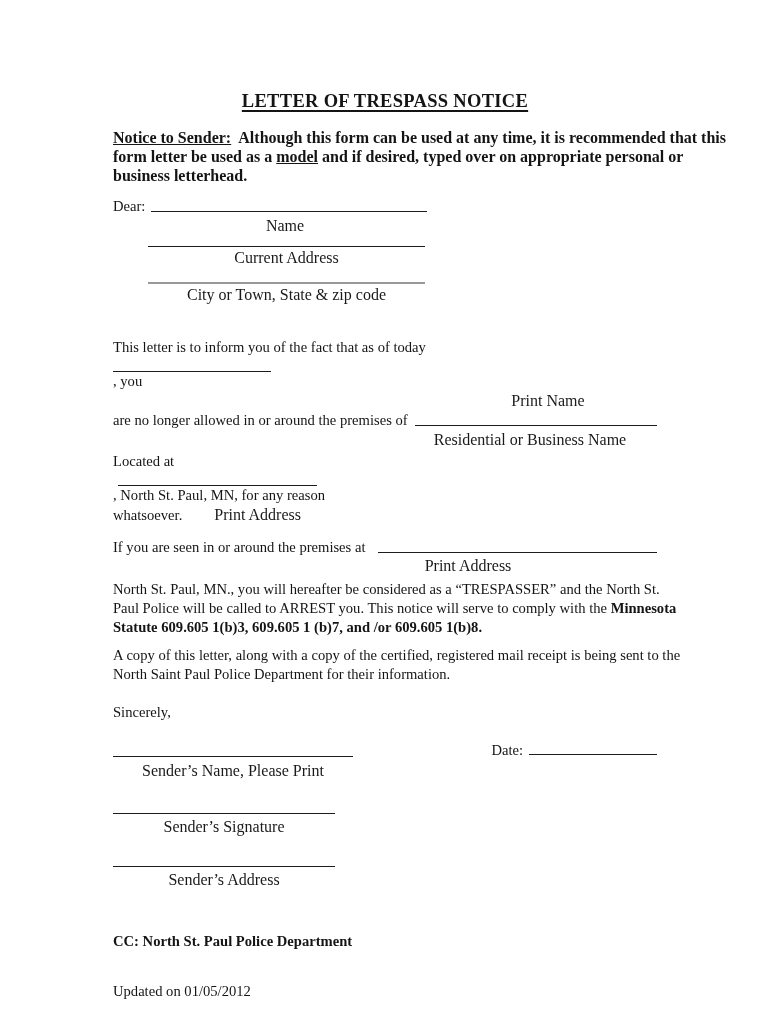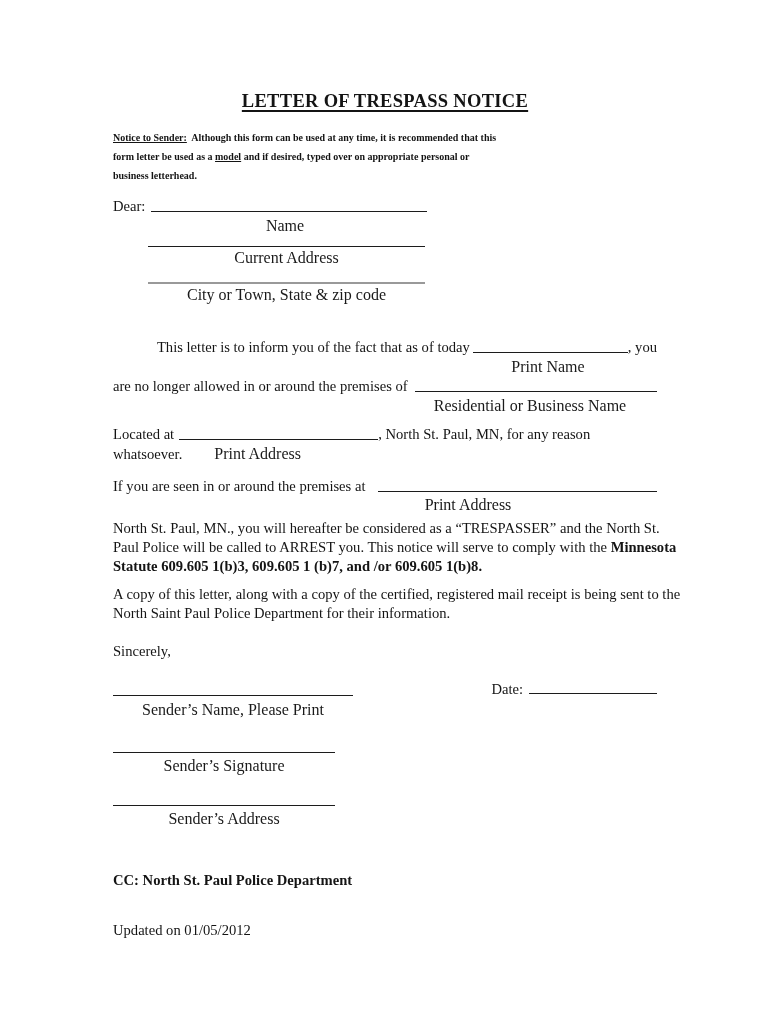--- a/index.html
+++ b/index.html
@@ -19,21 +19,21 @@
     margin: 0; padding-top: 91px;
     text-align: center;
     font-size: 18.5px; font-weight: bold;
     letter-spacing: 0.3px;
   }
   .title span { text-decoration: underline; text-decoration-thickness: 2px; text-underline-offset: 3px; }
 
   .notice {
     margin-top: 16px;
     font-weight: bold;
-    font-size: 10px; line-height: 19px;
+    font-size: 16px; line-height: 19px;
   }
   .u { text-decoration: underline; }
 
   .body-text { font-size: 14.6px; line-height: 19px; }
   .caption { font-size: 16px; color: #1a1a1a; }
   .caption-row { display: block; }
   .center { text-align: center; }
 
   .blank {
     display: inline-block;
@@ -50,28 +50,28 @@
   .grow { flex: 1 1 auto; }
 
   .dear-row { margin-top: 12px; }
   .dear-row .blank { width: 276px; margin-left: 6px; }
   .cap-name { margin-left: 32px; width: 280px; margin-top: 1px; }
   .line2 { margin-left: 35px; width: 277px; height: 11px; }
   .cap-ca { margin-left: 35px; width: 277px; margin-top: 2px; }
   .line3 { margin-left: 35px; width: 277px; height: 15px; }
   .cap-city { margin-left: 35px; width: 277px; margin-top: 2px; }
 
-  .inform-row1 { margin-top: 34px; }
+  .inform-row1 { margin-top: 34px; flex-direction: column; }
   .indent { display: inline-block; width: 45px; }
   .blank-today { width: 158px; }
   .cap-print-name { margin-left: 355px; width: 160px; margin-top: 1px; }
   .inform-row2 { margin-top: 1px; }
   .inform-row2 .blank { margin-left: 7px; }
   .cap-residential { margin-left: 310px; width: 214px; margin-top: 1px; }
-  .located-row { margin-top: 10px; }
+  .located-row { margin-top: 3px; flex-direction: column; }
   .blank-located { width: 199px; margin-left: 5px; }
   .whatsoever-row { margin-top: 0; align-items: baseline; }
   .cap-located { margin-left: 32px; }
 
   .seen-row { margin-top: 13px; }
   .seen-row .blank { margin-left: 13px; }
   .cap-seen { margin-left: 290px; width: 130px; margin-top: 0px; }
 
   .trespasser { margin-top: 5px; }
   .copy-para { margin-top: 9px; }

